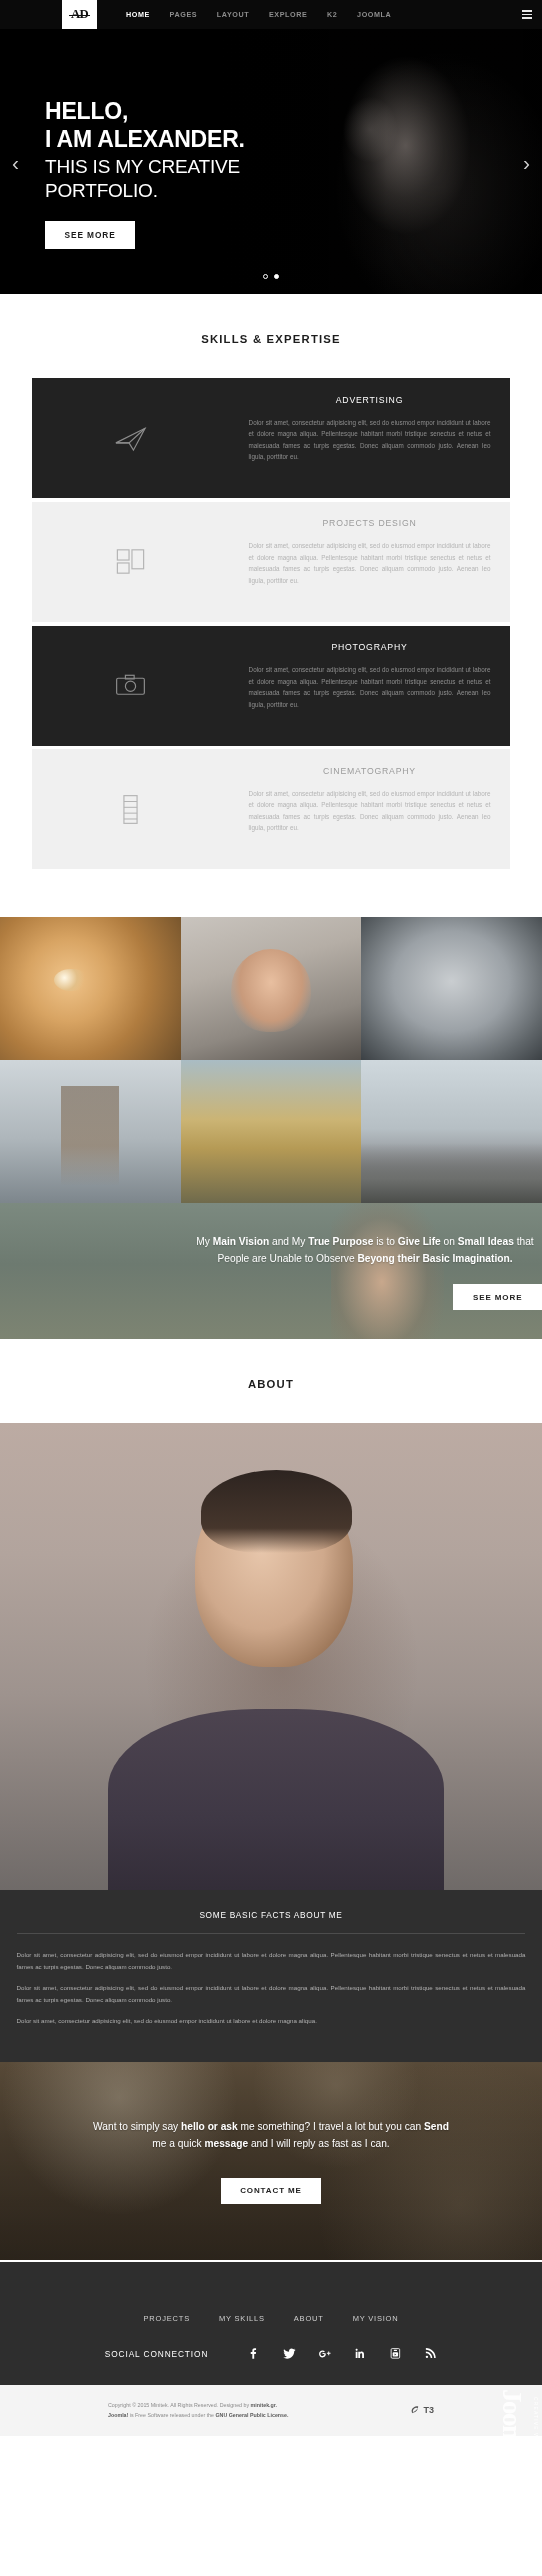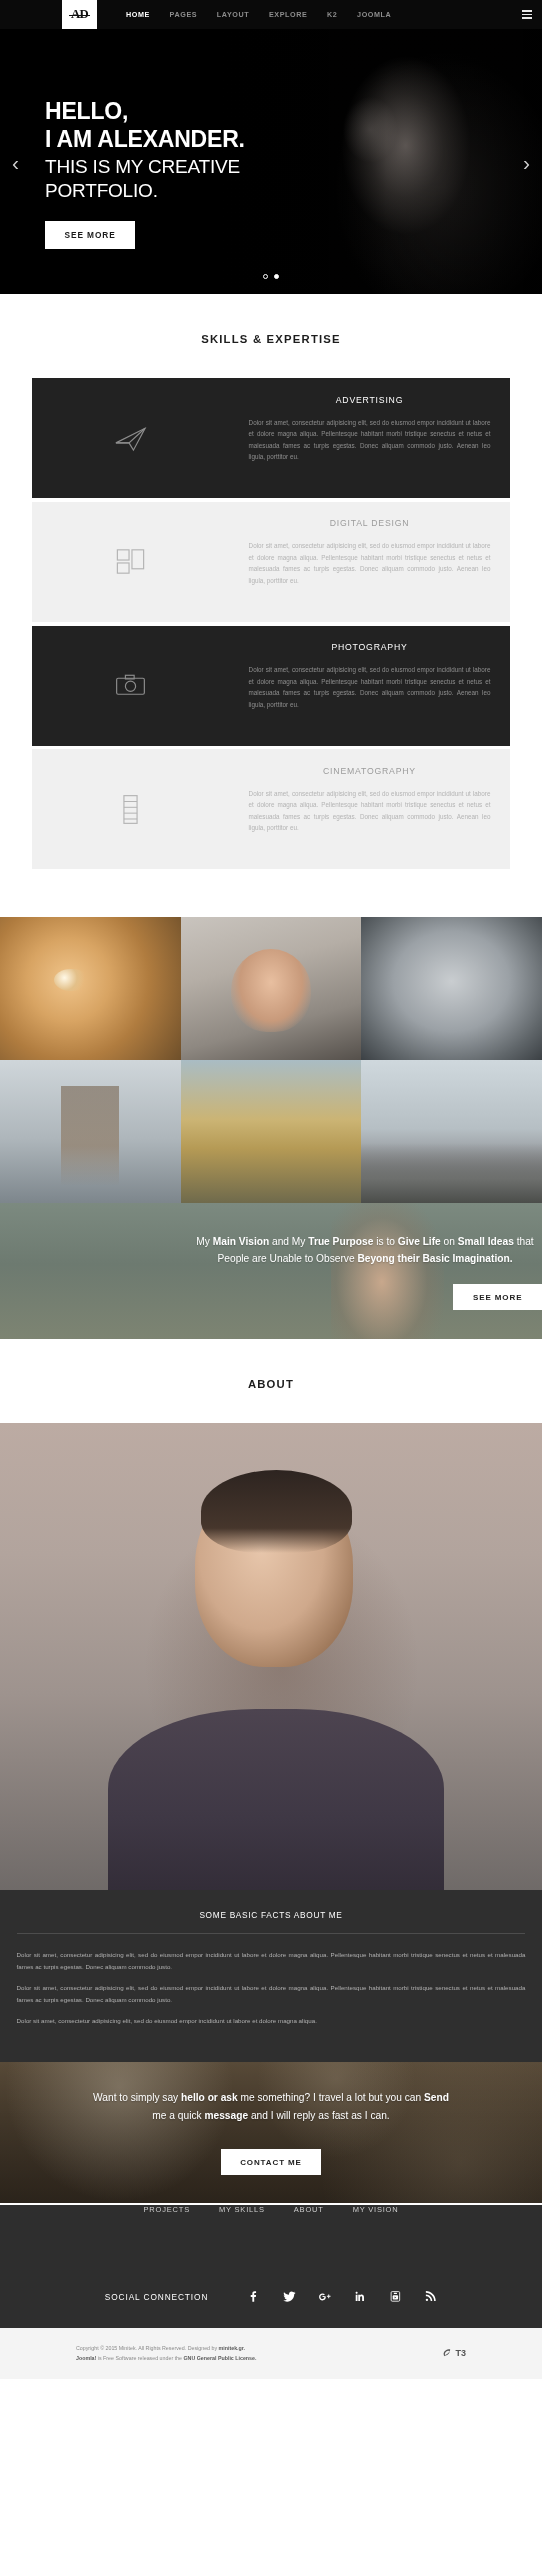--- a/index.html
+++ b/index.html
@@ -278,21 +278,21 @@
     padding-bottom: 13.6px;
   }
   .facts hr { border: none; border-top: 0.8px solid #4d4d4d; margin-bottom: 15px; }
   .facts p {
     color: #b0b0b0; font-size: 6.2px; line-height: 1.85;
     text-align: justify; margin-bottom: 9.8px;
   }
 
   
   .contact {
-    height: 141px; position: relative; overflow: hidden;
+    height: 198px; position: relative; overflow: hidden;
     background: linear-gradient(to bottom, #6b5a44 0%, #5b4c39 40%, #4a3d2e 100%);
     display: flex; flex-direction: column; align-items: center; justify-content: center;
   }
   .contact:before{
     content:""; position:absolute; inset:0;
     background:
       radial-gradient(circle at 22% 18%, rgba(230,220,200,0.30) 0%, rgba(0,0,0,0) 26%),
       radial-gradient(circle at 62% 12%, rgba(200,185,160,0.22) 0%, rgba(0,0,0,0) 22%),
       radial-gradient(circle at 85% 72%, rgba(180,160,130,0.18) 0%, rgba(0,0,0,0) 30%),
       linear-gradient(to bottom, rgba(0,0,0,0.18) 0%, rgba(0,0,0,0.42) 100%);
@@ -307,21 +307,21 @@
     position: relative; z-index: 3; margin-top: 25px;
     background: #ffffff; color: #222;
     font-size: 8px; font-weight: bold; letter-spacing: 0.9px;
     padding: 8.3px 19.6px; border: none; cursor: pointer;
     font-family: "Liberation Sans", sans-serif;
   }
 
   
   .footer-nav {
     background: #2e2e2e; height: 63px;
-    display: flex; align-items: flex-start; justify-content: center; gap: 29px;
+    display: flex; align-items: flex-end; justify-content: center; gap: 29px;
     position: relative;
     border-top: 2.3px solid #ffffff;
   }
   .footer-nav a {
     color: #cfcfcf; text-decoration: none;
     font-size: 7.5px; letter-spacing: 0.8px;
   }
   .footer-nav:after{
     content:""; position:absolute; left:50%; bottom:-10.5px; transform: translateX(-50%);
     border-left: 12px solid transparent; border-right: 12px solid transparent;
@@ -330,21 +330,21 @@
   .footer-social {
     background: #2e2e2e; height: 62px;
     display: flex; align-items: center; justify-content: center; gap: 22.6px;
     position: relative;
   }
   .footer-social .lbl {
     color: #ffffff; font-size: 8.3px; letter-spacing: 0.9px; margin-right: 16.6px;
   }
   .soc { width: 12.8px; height: 12.8px; fill: #ffffff; cursor: pointer; }
   .footer-bottom {
-    background: #f4f4f4; padding: 12px 76px; height: 51px;
+    background: #f4f4f4; padding: 12px 108px; height: 51px;
     display: flex; align-items: center; justify-content: space-between;
   }
   .copy { font-size: 5.3px; color: #8a8a8a; line-height: 1.9; }
   .copy b { color: #5a5a5a; }
   .t3 { display: flex; align-items: center; gap: 3.8px; color: #555; font-size: 9px; font-weight: bold; }
   .t3 .leaf { width: 9.8px; height: 9.8px; fill: #555; }
 
   
   .ribbon {
     position: absolute; right: 3px; top: 2389px;
@@ -430,21 +430,21 @@
       <div class="skill-icon light">
         <div class="sk-ico">
           <svg viewBox="0 0 48 48">
               <rect x="6" y="8" width="16" height="14" fill="none" stroke="#b4b4b4" stroke-width="1.6"></rect>
               <rect x="26" y="8" width="16" height="26" fill="none" stroke="#b4b4b4" stroke-width="1.6"></rect>
               <rect x="6" y="26" width="16" height="14" fill="none" stroke="#b4b4b4" stroke-width="1.6"></rect>
             </svg>
         </div>
       </div>
       <div class="skill-body light">
-        <div class="skill-name">DIGITAL DESIGN</div>
+        <div class="skill-name">PROJECTS DESIGN</div>
         <div class="skill-text">Dolor sit amet, consectetur adipisicing elit, sed do eiusmod empor incididunt ut labore et dolore magna aliqua. Pellentesque habitant morbi tristique senectus et netus et malesuada fames ac turpis egestas. Donec aliquam commodo justo. Aenean leo ligula, porttitor eu.</div>
       </div>
     </div>
 
     <div class="skill-row">
       <div class="skill-icon dark">
         <div class="sk-ico">
           <svg viewBox="0 0 48 48">
               <rect x="5" y="14" width="38" height="22" rx="2" fill="none" stroke="#8d8d8d" stroke-width="1.6"></rect>
               <circle cx="24" cy="25" r="7" fill="none" stroke="#8d8d8d" stroke-width="1.6"></circle>

